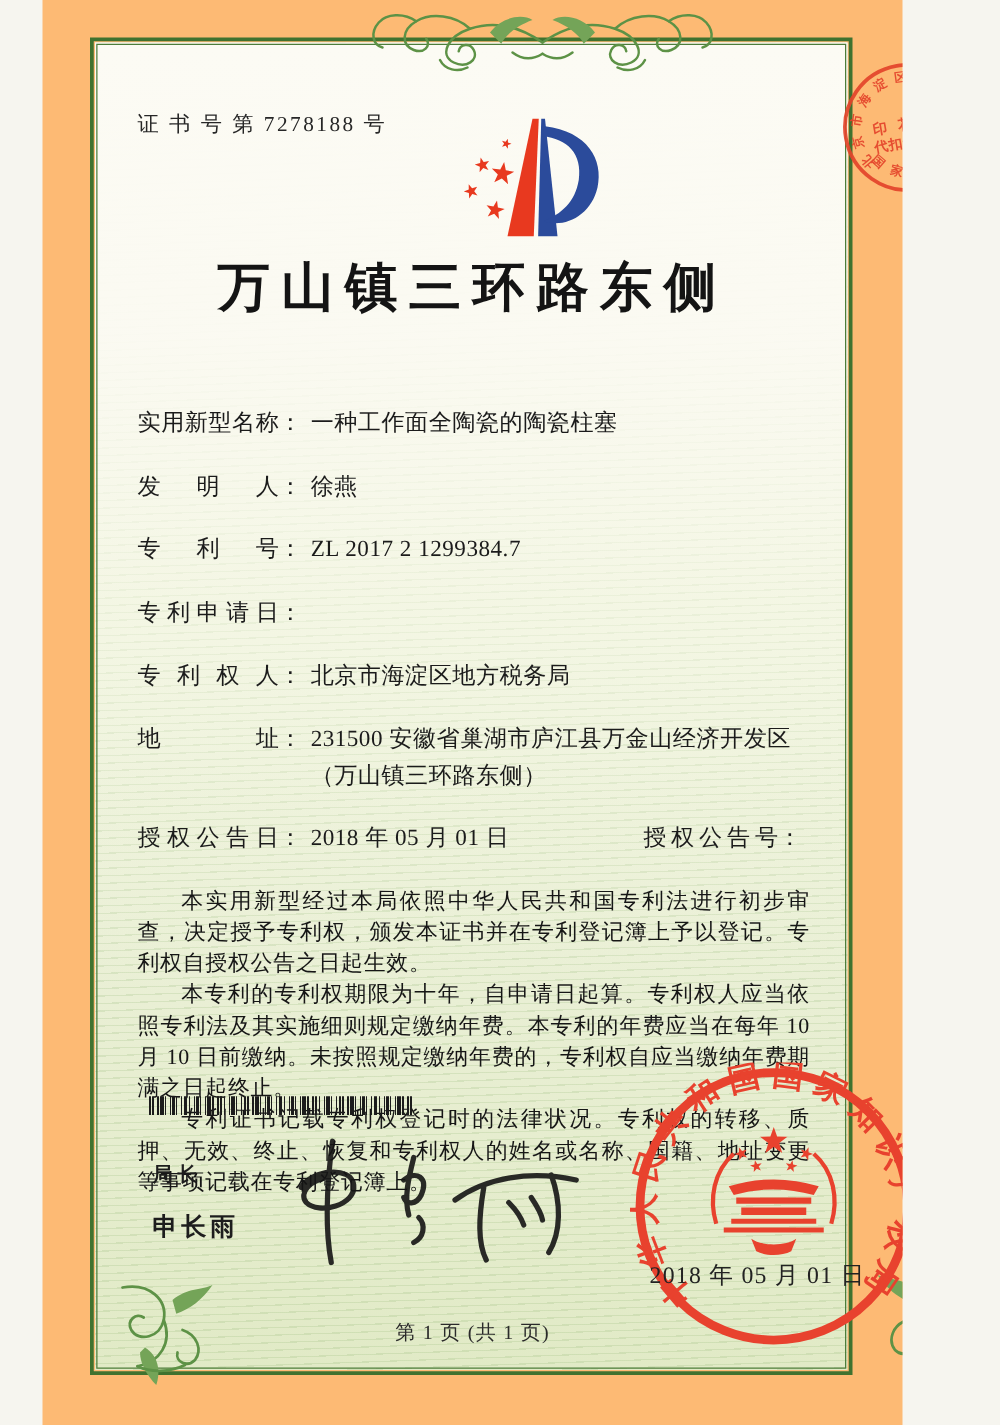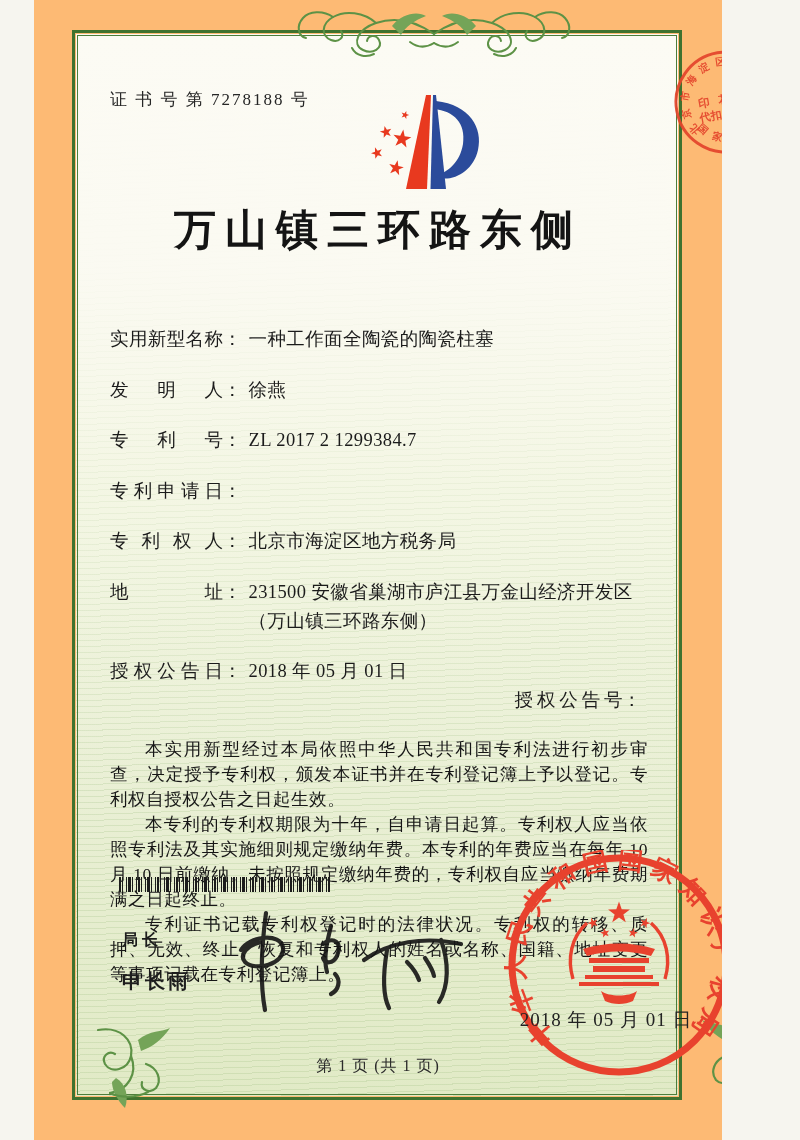--- a/index.html
+++ b/index.html
@@ -32,21 +32,21 @@
     font-size:42px; font-weight:700; letter-spacing:9px; color:#141414; z-index:4; }
 
   .content { position:absolute; left:76px; right:74px; top:325px; z-index:4;font-family:Liberation Serif, serif; }
 
   .field-row { display:flex; align-items:flex-start; margin-bottom:21.5px;
     font-size:18.5px; line-height:29px; color:#1b1b1b; }
   .field-label { flex:0 0 113px; text-align:justify; text-align-last:justify; }
   .field-colon { flex:0 0 auto; margin-right:7px; }
   .field-value { flex:1; letter-spacing:0.4px; }
   .field-value.addr { max-width:478px; }
-  .field-row.double { display:flex;flex-direction:column; }
+  .field-row.double { display:flex; }
   .subfield { display:flex; }
   .subfield .field-label { flex:0 0 113px; }
   .subfield.right { margin-left:auto;align-items:center; }
   .subfield.right .field-label { flex:0 0 108px; }
 
   .body-text { margin-top:9px; }
   .body-text p { text-indent:2em; font-size:17.5px; line-height:25px;
     letter-spacing:0.6px; color:#161616; text-align:justify; }
 
   .barcode { position:absolute; left:85px; top:877px; width:212px; height:15px; z-index:4;

